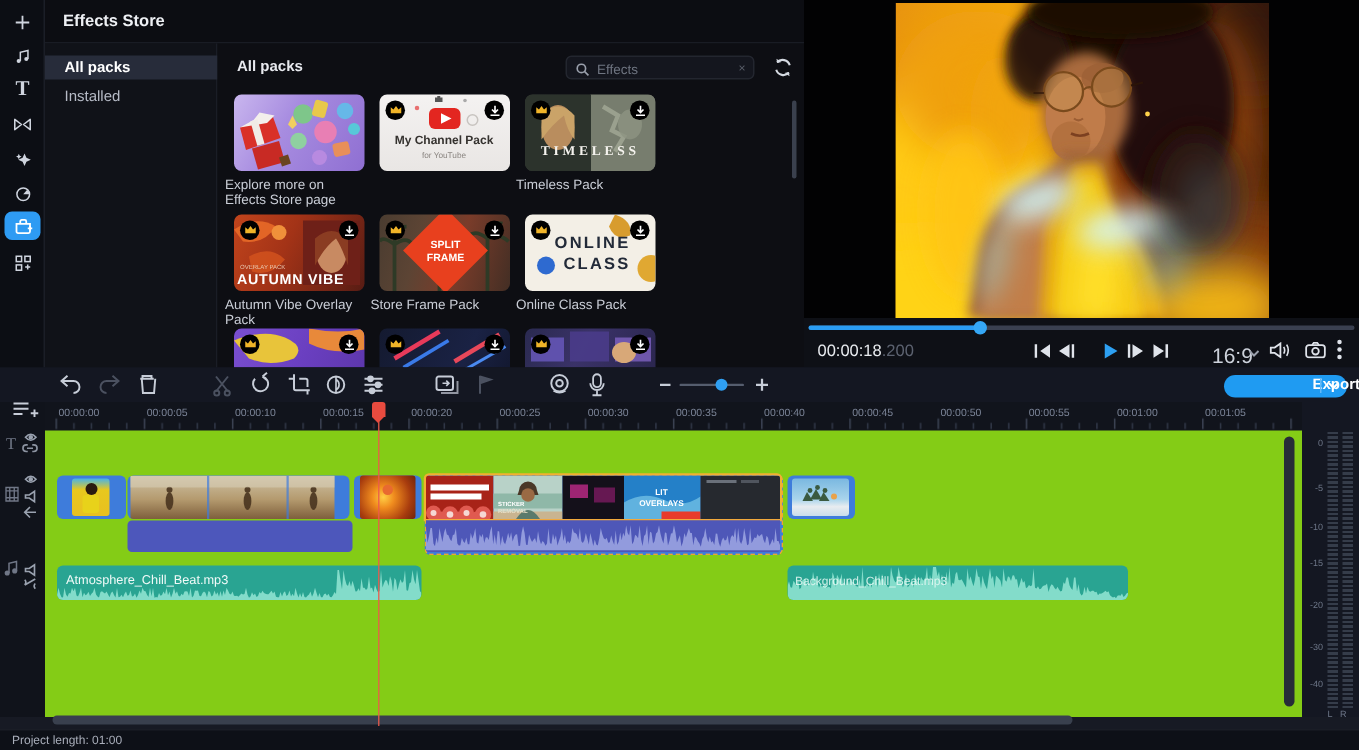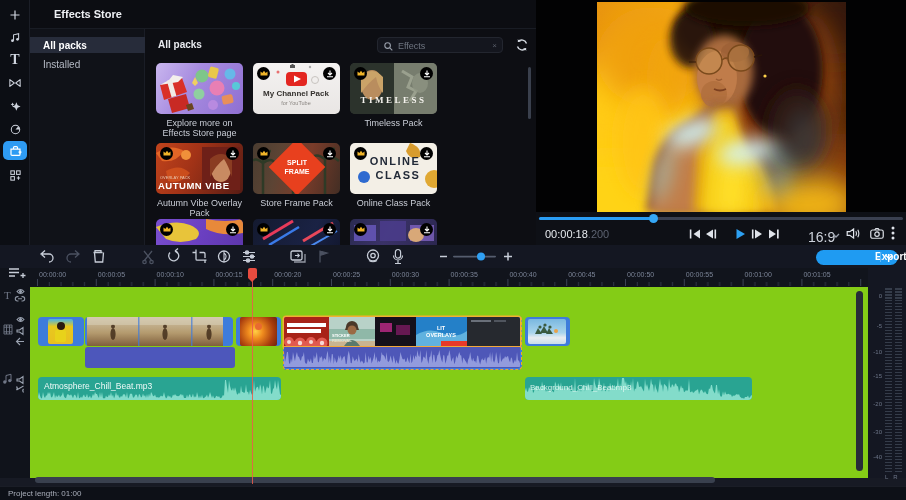--- a/index.html
+++ b/index.html
@@ -10,34 +10,34 @@
 
   
   #sidebar { left:0; top:0; width:30px; height:245px; background:#0c0e14; border-right:1px solid #1b1e27; }
   .sbi { position:absolute; left:0; width:30px; height:22px; display:flex; align-items:center; justify-content:center; color:#cfd4de; }
   .sbi svg { display:block; }
   #storeBtn { position:absolute; left:3px; top:141px; width:24px; height:19px; background:#2e9bf3; border-radius:5px; display:flex; align-items:center; justify-content:center; }
 
   
   #fx { left:30px; top:0; width:506px; height:245px; background:#0d0e13; }
   #fxHead { position:absolute; left:0; top:0; width:506px; height:29px; background:#0c0d12; border-bottom:1px solid #191c24;}
-  #fxHead span { position:absolute; left:24px; top:8px; font-size:11px; font-weight:bold; color:#eef0f4;text-align:right; }
+  #fxHead span { position:absolute; left:12px; top:8px; font-size:11px; font-weight:bold; color:#eef0f4;text-align:right; }
   #fxNav { position:absolute; left:0; top:29px; width:115px; height:216px; background:#101218; border-right:1px solid #1a1d26; }
   .navSel { position:absolute; left:0; top:8px; width:115px; height:16px; background:#272c3a; }
   .navSel span { position:absolute; left:13px; top:3px; font-size:10px; font-weight:bold; color:#fff; }
   .navItem { position:absolute; left:13px; top:30px; font-size:10px; color:#b6bbc6; }
   #fxMain { position:absolute; left:115px; top:29px; width:391px; height:216px; background:#0d0e13; overflow:hidden; }
   #fxTitle { position:absolute; left:13px; top:10px; font-size:10px; font-weight:bold; color:#e8eaef; }
   #searchBox { position:absolute; left:232px; top:8px; width:126px; height:16px; background:#14161e; border:1px solid #23262f; border-radius:4px; }
   #searchBox .t { position:absolute; left:20px; top:3px; font-size:9px; color:#6f7581; }
   #searchBox .x { position:absolute; right:5px; top:3px; font-size:8px; color:#5a5f6a; }
 
   .card { position:absolute; width:87px; }
   .thumb { position:absolute; left:0; top:0; width:87px; height:51px; border-radius:5px; overflow:hidden; }
-  .clabel { position:absolute; left:-6px; top:55px; width:99px; text-align:center; font-size:9px; line-height:10px; color:#c9cdd6; }
+  .clabel { position:absolute; left:-6px; top:55px; width:99px; font-size:9px; line-height:10px; color:#c9cdd6; }
   .crown { position:absolute; left:4px; top:4px; width:13px; height:13px; background:#000; border-radius:50%; display:flex; align-items:center; justify-content:center; }
   .dl    { position:absolute; right:4px; top:4px; width:13px; height:13px; background:#000; border-radius:50%; display:flex; align-items:center; justify-content:center; }
 
   
   #preview { left:536px; top:0; width:370px; height:212px; background:#020203; }
   #video { position:absolute; left:61px; top:2px; width:249px; height:210px; overflow:hidden; background:#201008; }
   #pbar { left:536px; top:212px; width:370px; height:33px; background:#0e1016; }
   #seek { position:absolute; left:3px; top:5px; width:364px; height:3px; background:#3a4050; border-radius:2px; }
   #seekFill { position:absolute; left:0; top:0; width:113px; height:3px; background:#2a9df4; border-radius:2px; }
   #seekDot { position:absolute; left:110px; top:-3px; width:9px; height:9px; background:#35a7f5; border-radius:50%; }

